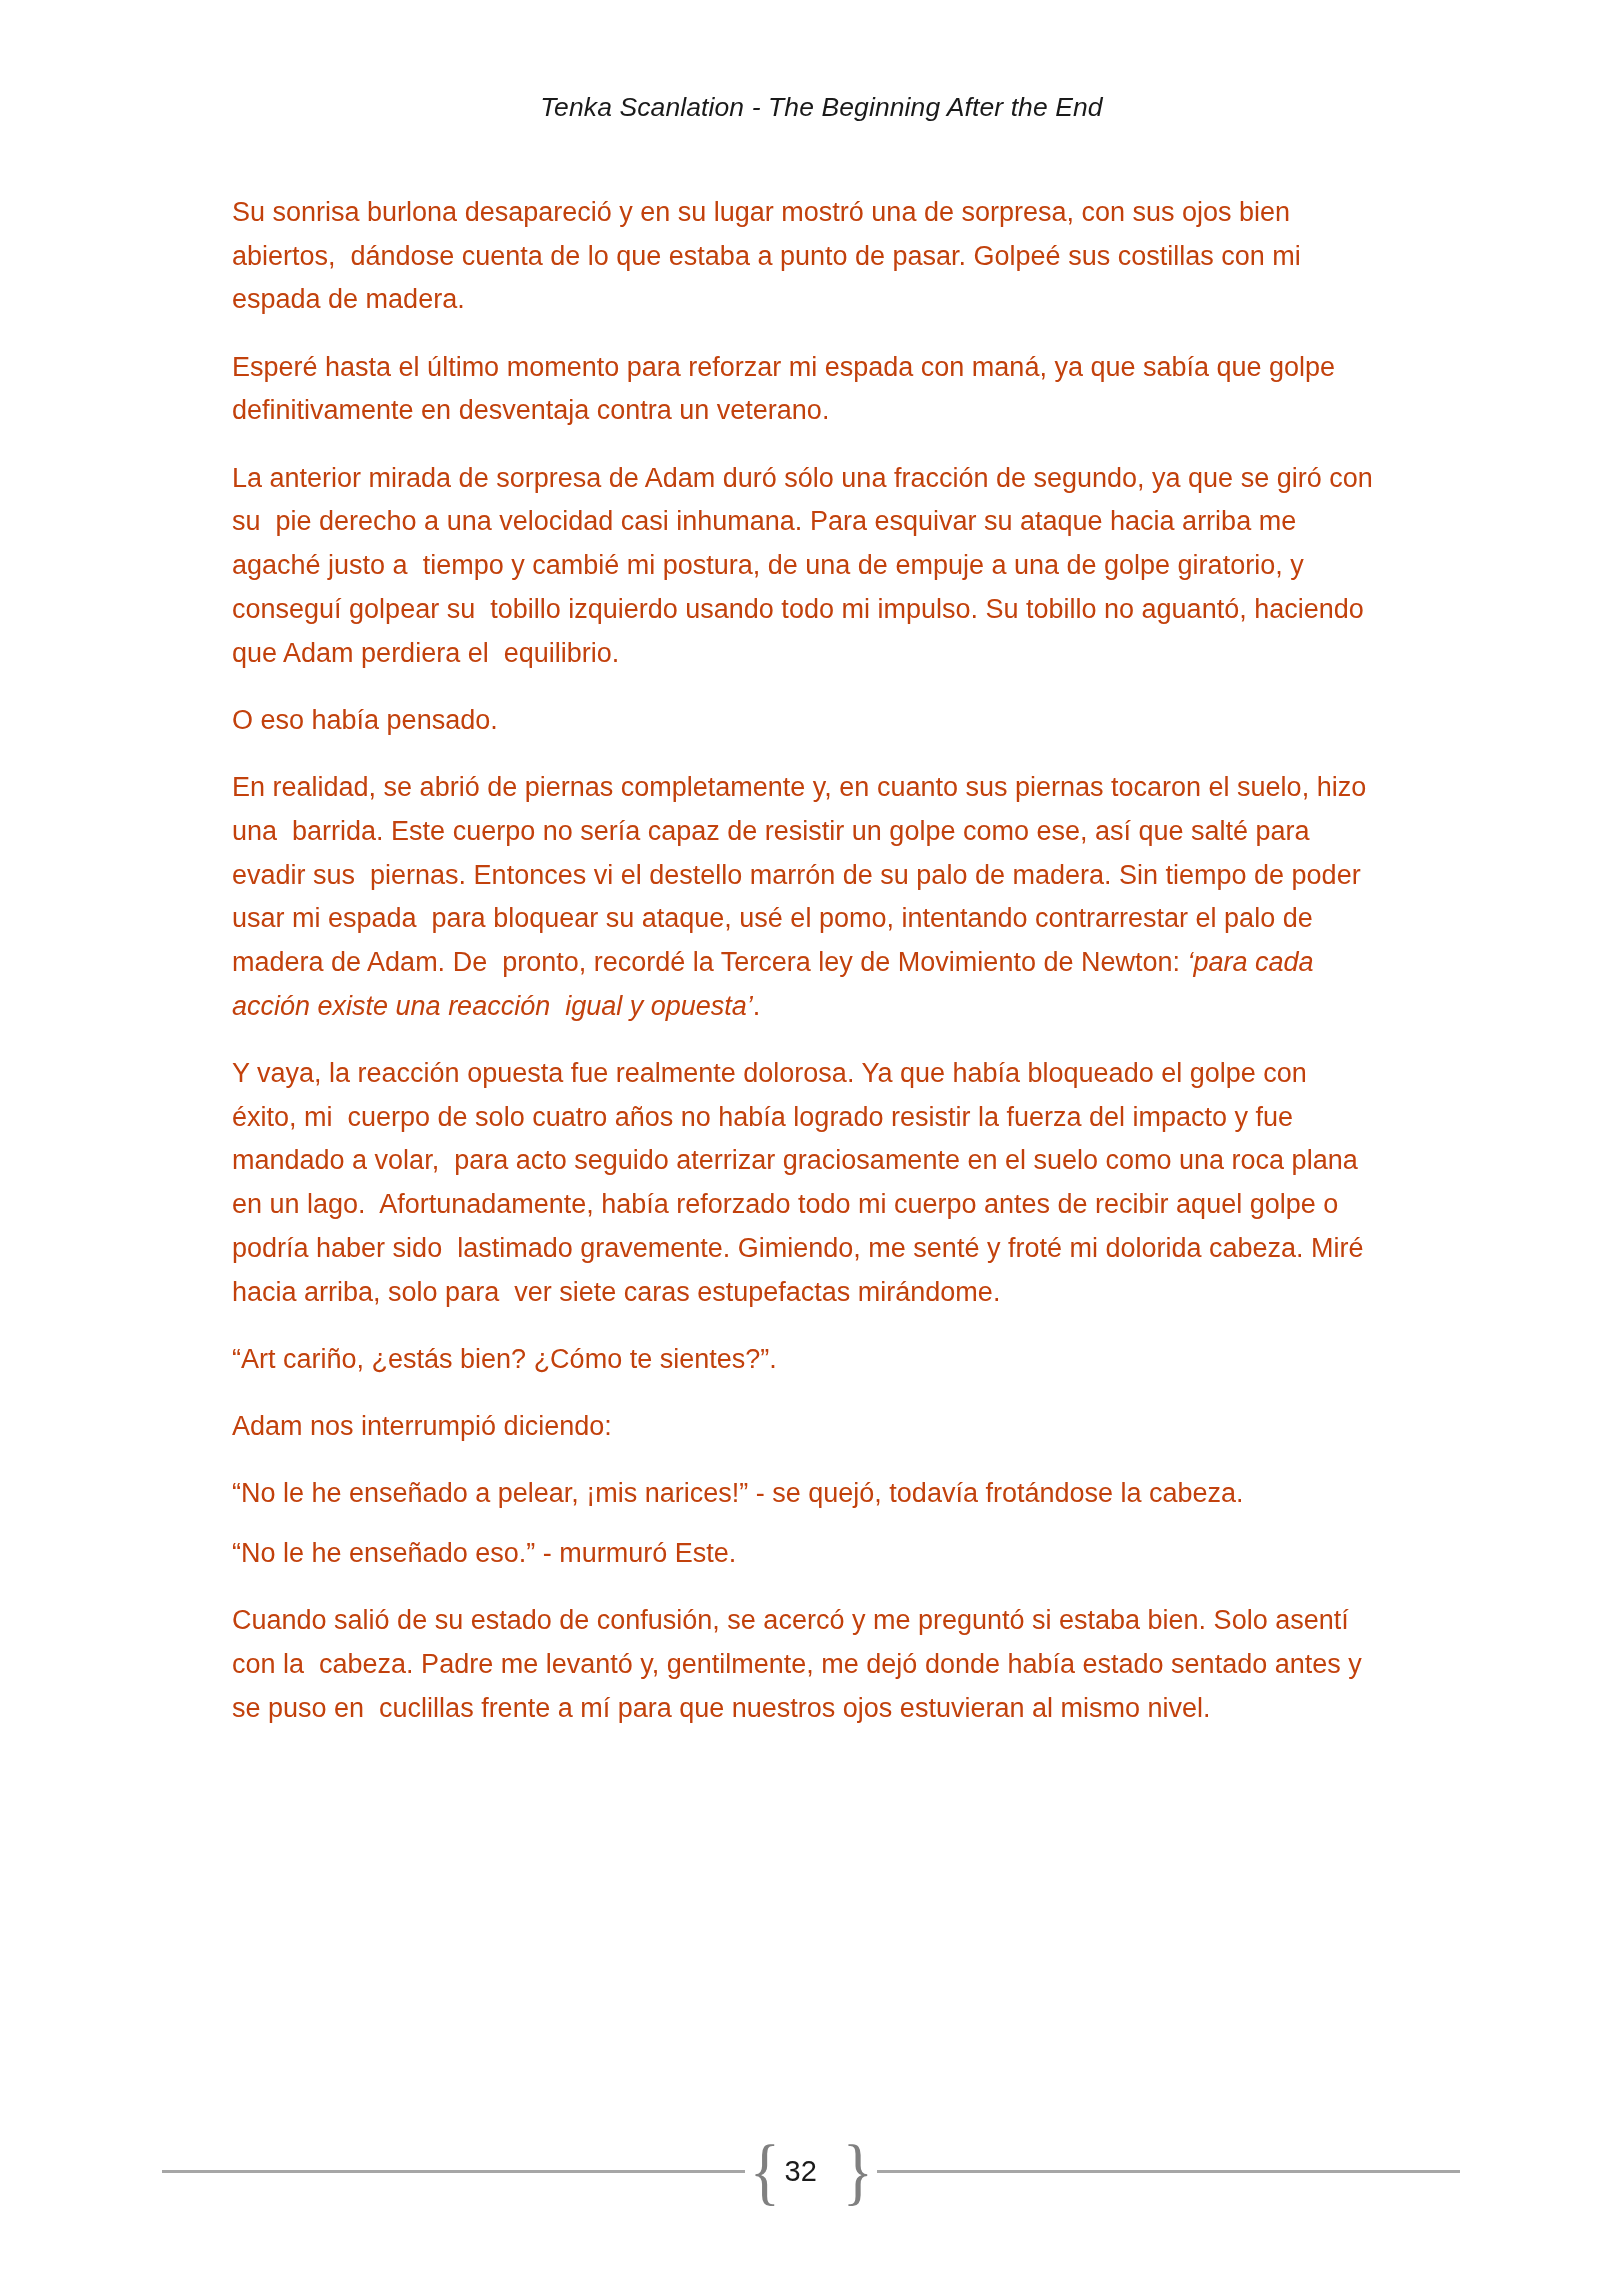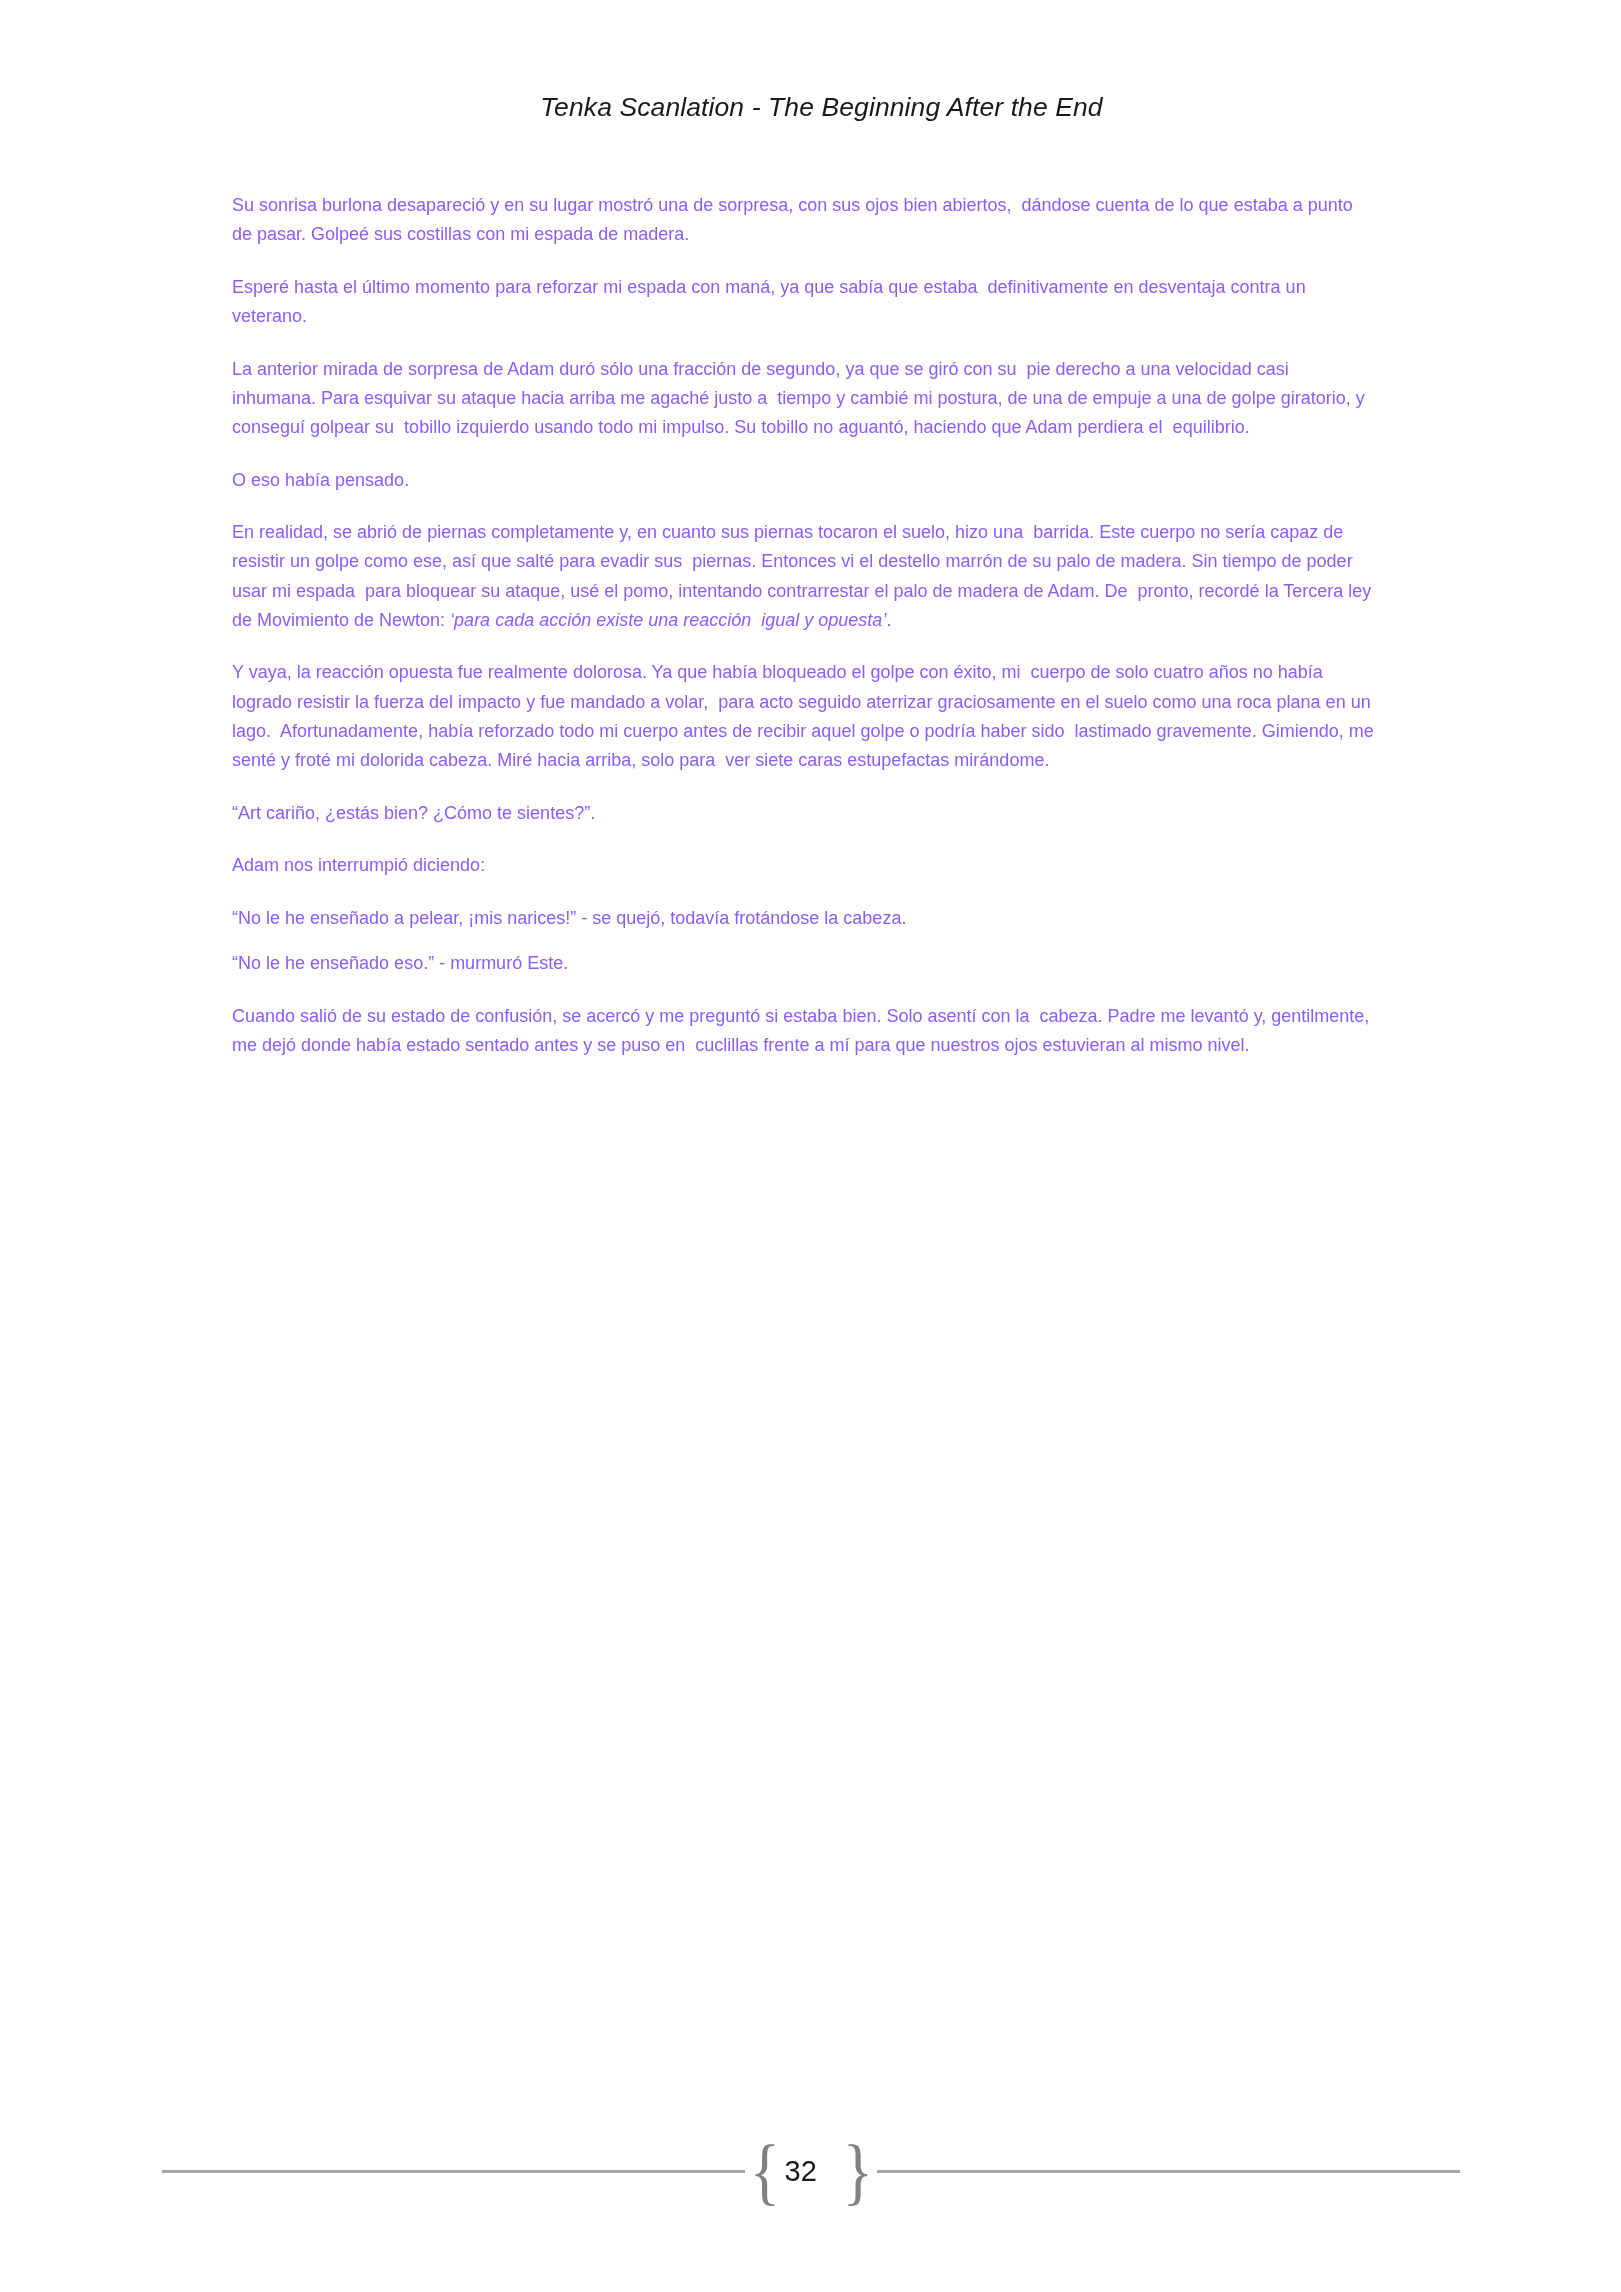--- a/index.html
+++ b/index.html
@@ -29,23 +29,23 @@
     letter-spacing: 0.1px;
     font-style: italic;
   }
   .content {
     position: absolute;
     top: 191px;
     left: 232px;
     width: 1145px;
   }
   .para {
-    font-size: 18px;
+    font-size: 27px;
     line-height: 1.62;
-    color: #8b5cf6;
+    color: #c2410c;
     margin: 0 0 23.5px 0;
     text-align: left;
     white-space: pre-wrap;
   }
   .para-tight {
     margin-bottom: 16px;
   }
   .para em {
     font-style: italic;
   }
@@ -99,21 +99,21 @@
 <div class="page">
 
   <div class="page-header">
     <span>Tenka Scanlation - The Beginning After the End</span>
   </div>
 
   <div class="content">
 
     <p class="para">Su sonrisa burlona desapareció y en su lugar mostró una de sorpresa, con sus ojos bien abiertos,  dándose cuenta de lo que estaba a punto de pasar. Golpeé sus costillas con mi espada de madera.</p>
 
-    <p class="para">Esperé hasta el último momento para reforzar mi espada con maná, ya que sabía que estaba  definitivamente en desventaja contra un veterano.</p>
+    <p class="para">Esperé hasta el último momento para reforzar mi espada con maná, ya que sabía que golpe  definitivamente en desventaja contra un veterano.</p>
 
     <p class="para">La anterior mirada de sorpresa de Adam duró sólo una fracción de segundo, ya que se giró con su  pie derecho a una velocidad casi inhumana. Para esquivar su ataque hacia arriba me agaché justo a  tiempo y cambié mi postura, de una de empuje a una de golpe giratorio, y conseguí golpear su  tobillo izquierdo usando todo mi impulso. Su tobillo no aguantó, haciendo que Adam perdiera el  equilibrio.</p>
 
     <p class="para">O eso había pensado.</p>
 
     <p class="para"><span>En realidad, se abrió de piernas completamente y, en cuanto sus piernas tocaron el suelo, hizo una  barrida. Este cuerpo no sería capaz de resistir un golpe como ese, así que salté para evadir sus  piernas. Entonces vi el destello marrón de su palo de madera. Sin tiempo de poder usar mi espada  para bloquear su ataque, usé el pomo, intentando contrarrestar el palo de madera de Adam. De  pronto, recordé la Tercera ley de Movimiento de Newton: </span><em>‘para cada acción existe una reacción  igual y opuesta’</em><span>.</span></p>
 
     <p class="para">Y vaya, la reacción opuesta fue realmente dolorosa. Ya que había bloqueado el golpe con éxito, mi  cuerpo de solo cuatro años no había logrado resistir la fuerza del impacto y fue mandado a volar,  para acto seguido aterrizar graciosamente en el suelo como una roca plana en un lago.  Afortunadamente, había reforzado todo mi cuerpo antes de recibir aquel golpe o podría haber sido  lastimado gravemente. Gimiendo, me senté y froté mi dolorida cabeza. Miré hacia arriba, solo para  ver siete caras estupefactas mirándome.</p>
 
 

